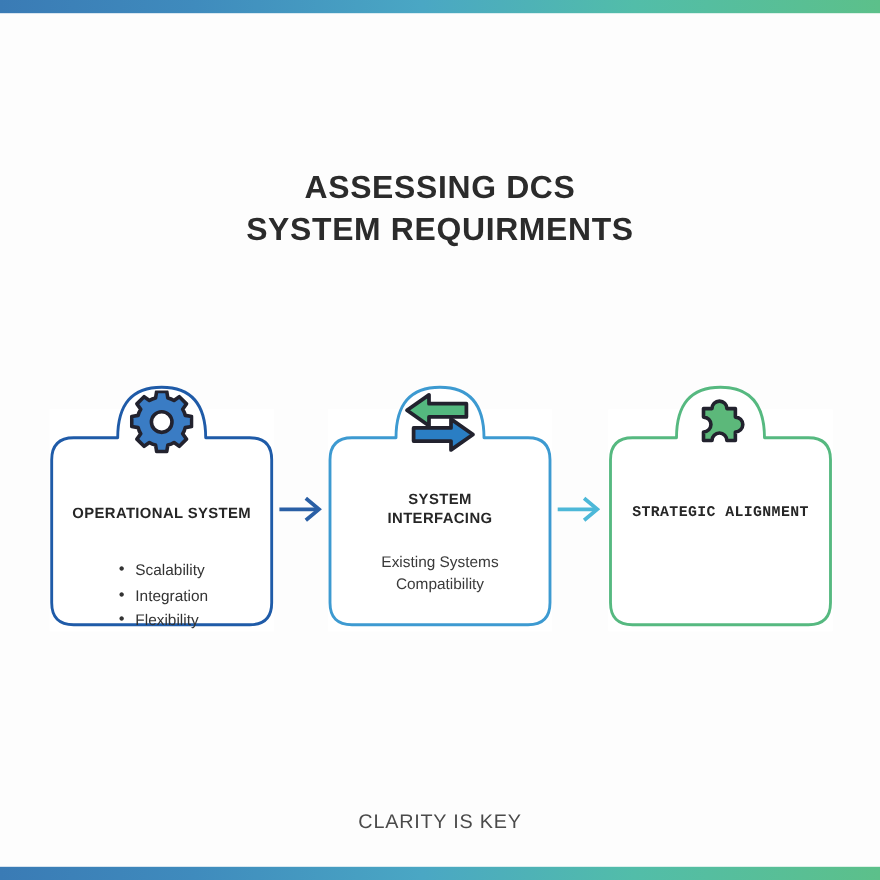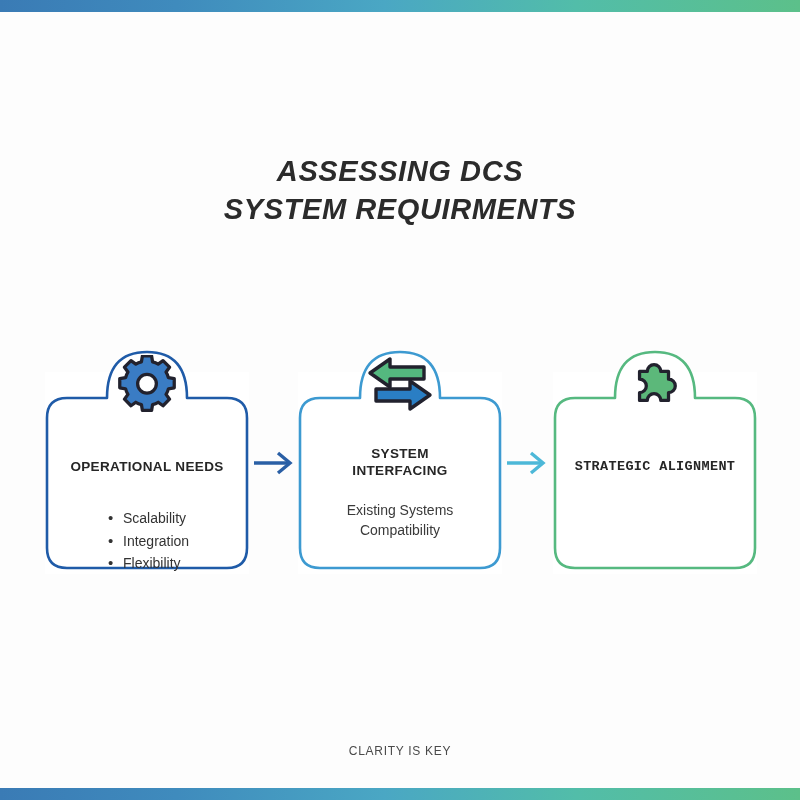--- a/index.html
+++ b/index.html
@@ -32,21 +32,20 @@
     top: 152px;
     left: 0;
     width: 800px;
     text-align: center;
     font-size: 29px;
     font-weight: bold;
     color: #2b2b2b;
     letter-spacing: 0.6px;
     line-height: 1.32;
     white-space: pre-line;
-    font-style: italic;
   }
 
   .flow {
     position: absolute;
     top: 348px;
     left: 0;
     width: 800px;
     height: 240px;
   }
 
@@ -144,21 +143,21 @@
   }
   .connector-1 { left: 252px; }
   .connector-2 { left: 505px; }
 
   .footer {
     position: absolute;
     bottom: 42px;
     left: 0;
     width: 800px;
     text-align: center;
-    font-size: 12px;
+    font-size: 18px;
     color: #4a4a4a;
     letter-spacing: 0.7px;
     font-weight: normal;
   }
 </style>
 </head>
 <body>
 
 <div class="slide">
 
@@ -266,21 +265,21 @@
                 A 22.3 22.3 0 0 1 -27.45 13.5 L -34.95 12.25
                 L -34.95 0.45 L -27.45 -0.8
                 A 22.3 22.3 0 0 1 -24.47 -8 L -28.9 -14.2
                 L -20.55 -22.55 L -14.35 -18.12
                 A 22.3 22.3 0 0 1 -7.15 -21.1 Z
                 M 0 7 m -12 0 a 12 12 0 1 0 24 0 a 12 12 0 1 0 -24 0 Z" fill="#3a7cc4" stroke="#22222e" stroke-width="4.2" stroke-linejoin="round" fill-rule="evenodd"></path>
             </g>
           </g>
         </svg>
       </div>
-      <div class="card-heading">OPERATIONAL NEEDS</div>
+      <div class="card-heading">OPERATIONAL SYSTEM</div>
       <ul class="bullets">
         <li>Scalability</li>
         <li>Integration</li>
         <li>Flexibility</li>
       </ul>
     </div>
 
     <div class="connector connector-1">
       <svg width="48" height="30" viewBox="0 0 48 30">
         <line x1="2" y1="15" x2="36" y2="15" stroke="#2a5fa5" stroke-width="3.4"></line>

